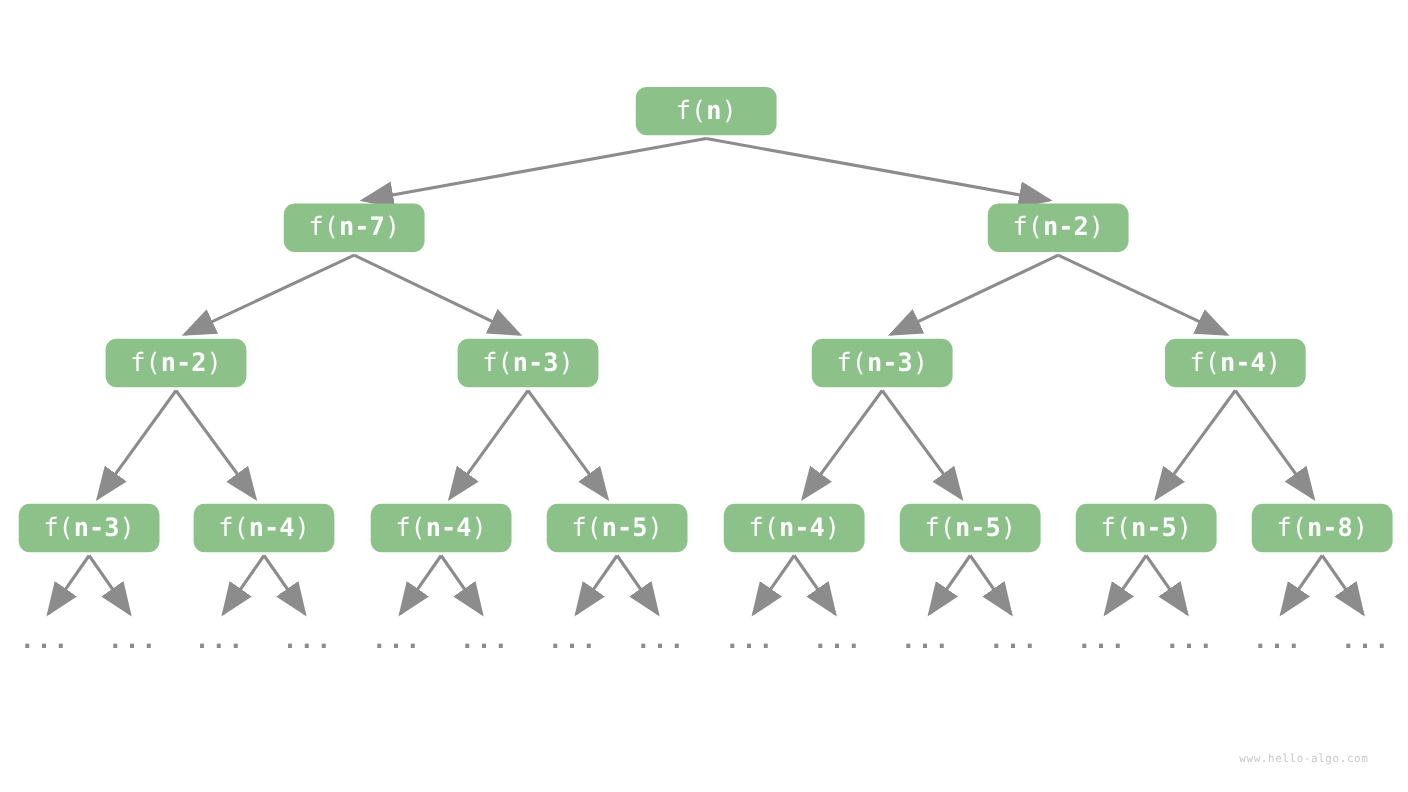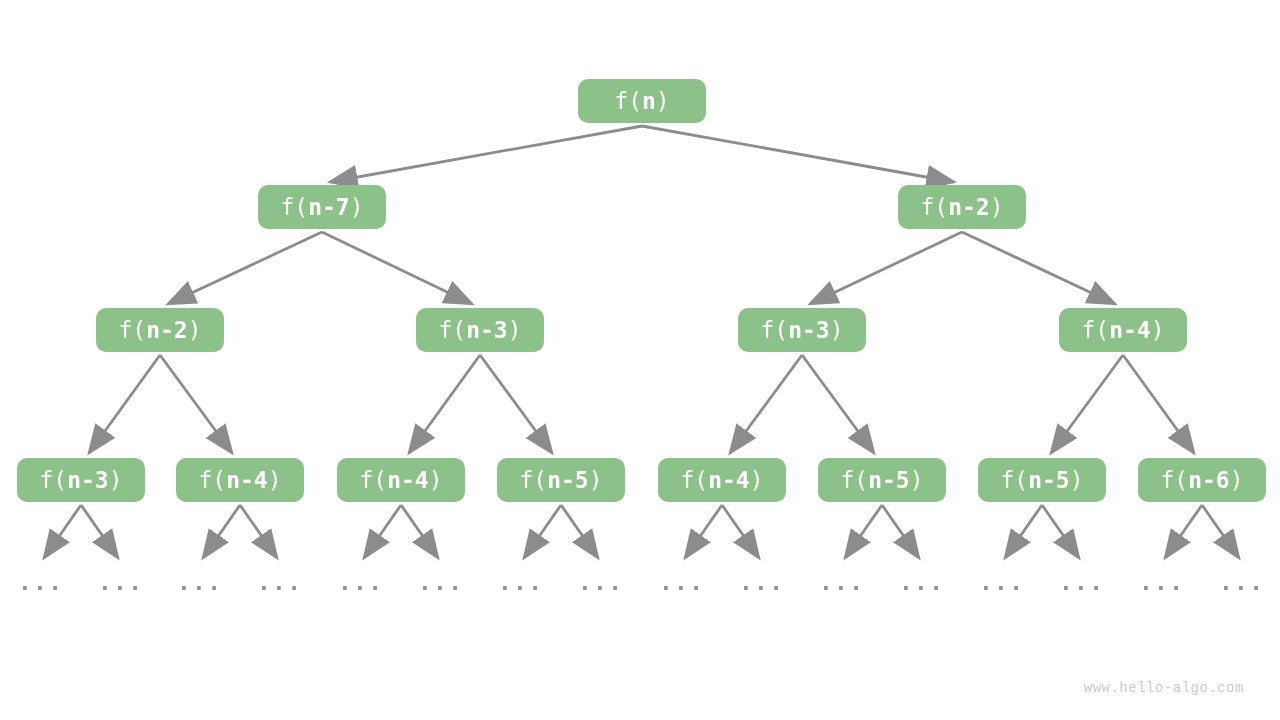--- a/index.html
+++ b/index.html
@@ -52,23 +52,22 @@
     color: var(--arrow-gray, #8c8c8c);
     font-size: 22px;
     font-weight: bold;
     letter-spacing: 2px;
   }
   .watermark {
     position: absolute;
     right: 36px;
     bottom: 24px;
     color: var(--watermark-gray, #c9c9c9);
-    font-size: 14px;
+    font-size: 10px;
     letter-spacing: 0.5px;
-    font-family: Liberation Mono, monospace;
   }
 </style>
 </head>
 <body>
 
 <div class="stage">
 
   <svg class="edges" width="1280" height="720" viewBox="0 0 1280 720">
     <defs>
       <marker id="arw" viewBox="0 0 10 8" refX="9" refY="4" markerWidth="11" markerHeight="9" orient="auto">
@@ -179,21 +178,21 @@
       <span class="b">n-5</span>
       <span>)</span>
     </div>
   <div class="node" style="left:978px;top:458px">
       <span>f(</span>
       <span class="b">n-5</span>
       <span>)</span>
     </div>
   <div class="node" style="left:1138px;top:458px">
       <span>f(</span>
-      <span class="b">n-6</span>
+      <span class="b">n-8</span>
       <span>)</span>
     </div>
 
   <div class="dots" style="left:11px">...</div>
   <div class="dots" style="left:91px">...</div>
   <div class="dots" style="left:170px">...</div>
   <div class="dots" style="left:250px">...</div>
   <div class="dots" style="left:331px">...</div>
   <div class="dots" style="left:411px">...</div>
   <div class="dots" style="left:491px">...</div>

